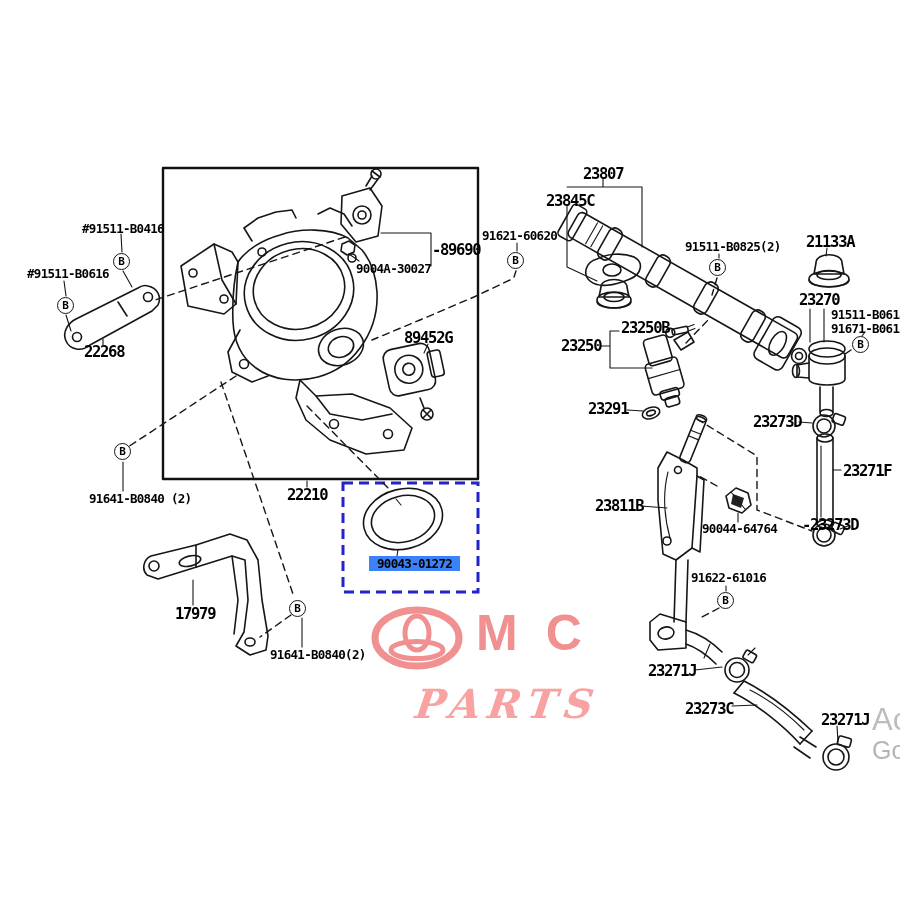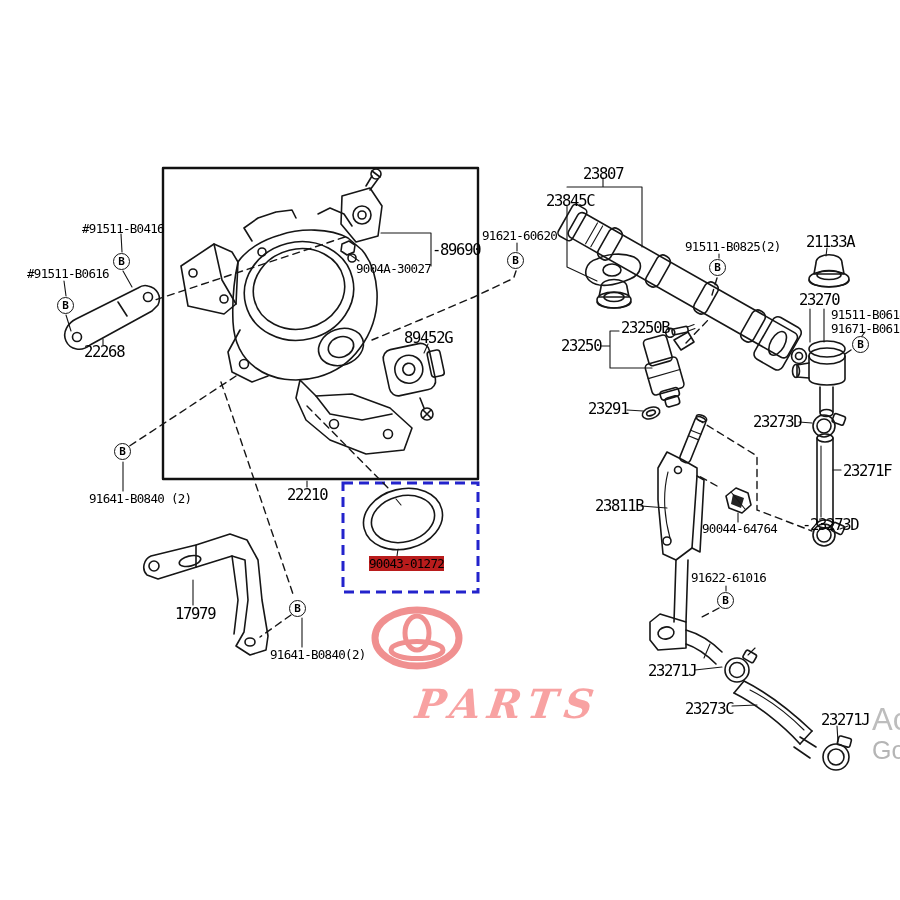--- a/index.html
+++ b/index.html
@@ -4,24 +4,24 @@
 <style>
   html,body{margin:0;padding:0;background:#fff;}
   #stage{position:relative;width:900px;height:900px;background:#ffffff;overflow:hidden;
          font-family:"DejaVu Sans Mono","Liberation Mono",monospace;}
   #linework{position:absolute;left:0;top:0;z-index:3;}
   .ln{stroke:#161616;stroke-width:1.6;fill:none;stroke-linecap:round;stroke-linejoin:round;}
   .thick{stroke:#111;stroke-width:2.4;}
   .thin{stroke-width:1.1;}
   .dash{stroke:#161616;stroke-width:1.4;fill:none;stroke-dasharray:7 5;stroke-linecap:round;}
   .bluebox{stroke:#2323cc;stroke-width:3;fill:none;stroke-dasharray:10 6;}
-  .lbl{position:absolute;z-index:5;color:#000;font-weight:400;white-space:nowrap;
+  .lbl{position:absolute;z-index:5;color:#000;font-weight:700;white-space:nowrap;
        font-size:12.5px;letter-spacing:-0.7px;line-height:1.05;}
   .lbl.lg{font-size:15.5px;letter-spacing:-1.3px;}
-  .hl{background:#b91c1c;padding:0 0;}
+  .hl{background:#3b82f6;padding:0 8px;}
   .bsym{position:absolute;z-index:5;width:17px;height:17px;border:1.6px solid #151515;
         border-radius:50%;display:flex;align-items:center;justify-content:center;
         font-size:11px;font-weight:700;color:#000;background:#fff;box-sizing:border-box;}
   #watermark{position:absolute;z-index:1;left:0;top:0;width:900px;height:900px;pointer-events:none;}
   .wm-mc{position:absolute;left:476px;top:604px;font-family:"Liberation Sans",sans-serif;
          font-weight:700;font-size:50px;letter-spacing:28px;color:#f09090;}
   .wm-toyota{position:absolute;left:371px;top:652px;font-family:"Liberation Sans",sans-serif;
          font-weight:700;font-size:48px;letter-spacing:8px;color:#d07e7e;}
   .wm-parts{position:absolute;left:416px;top:680px;font-family:"DejaVu Serif","Liberation Serif",serif;
          font-style:italic;font-weight:700;font-size:40px;letter-spacing:7px;color:#f8a2a2;
@@ -36,20 +36,21 @@
 <div id="stage">
 
   <div id="watermark">
     <svg width="96" height="66" style="position:absolute;left:370px;top:606px">
       <g fill="none" stroke="#f09090">
         <ellipse cx="47" cy="32" rx="42" ry="28" stroke-width="7"></ellipse>
         <ellipse cx="47" cy="44" rx="26" ry="8.5" stroke-width="5"></ellipse>
         <ellipse cx="47" cy="27" rx="12" ry="17" stroke-width="5"></ellipse>
       </g>
     </svg>
+    <div class="wm-mc">MC</div>
     <div class="wm-parts">PARTS</div>
   </div>
 
   <div id="edge1" class="edge-txt">Ac</div>
   <div id="edge2" class="edge-txt">Go</div>
 
   <svg id="linework" width="900" height="900" viewBox="0 0 900 900">
 
     <g>
       <rect class="ln thick" x="163" y="168" width="315" height="311"></rect>

